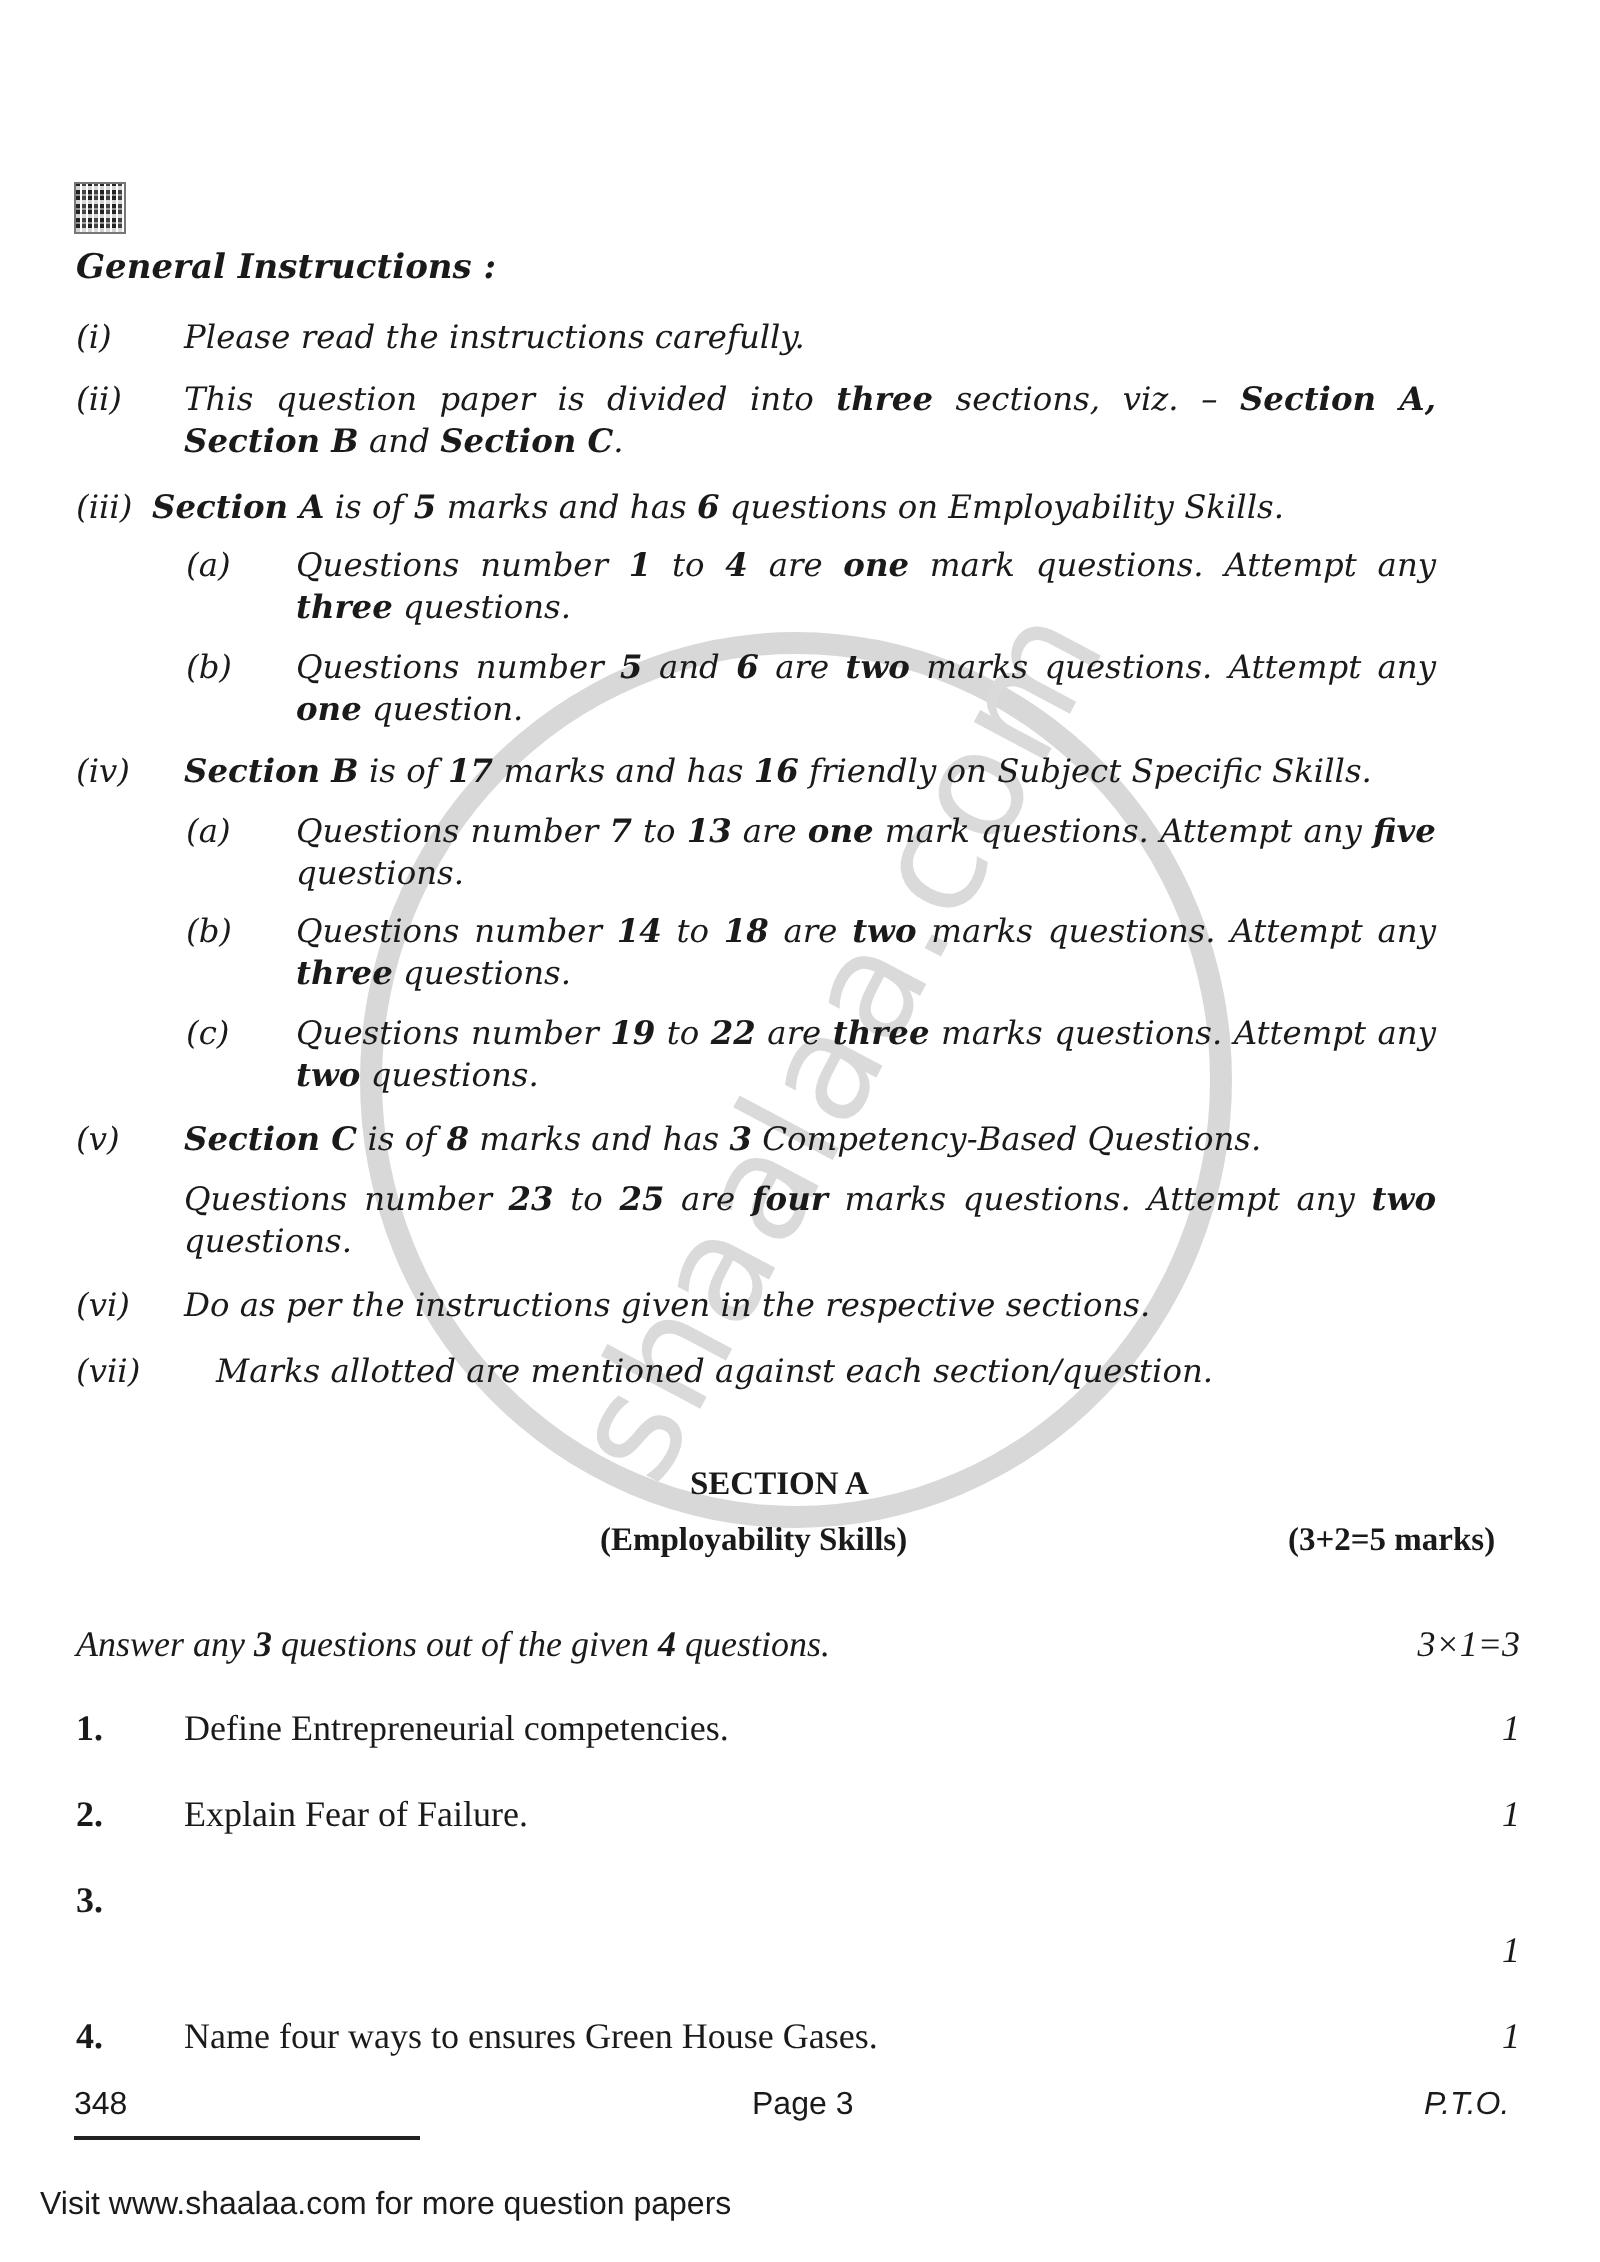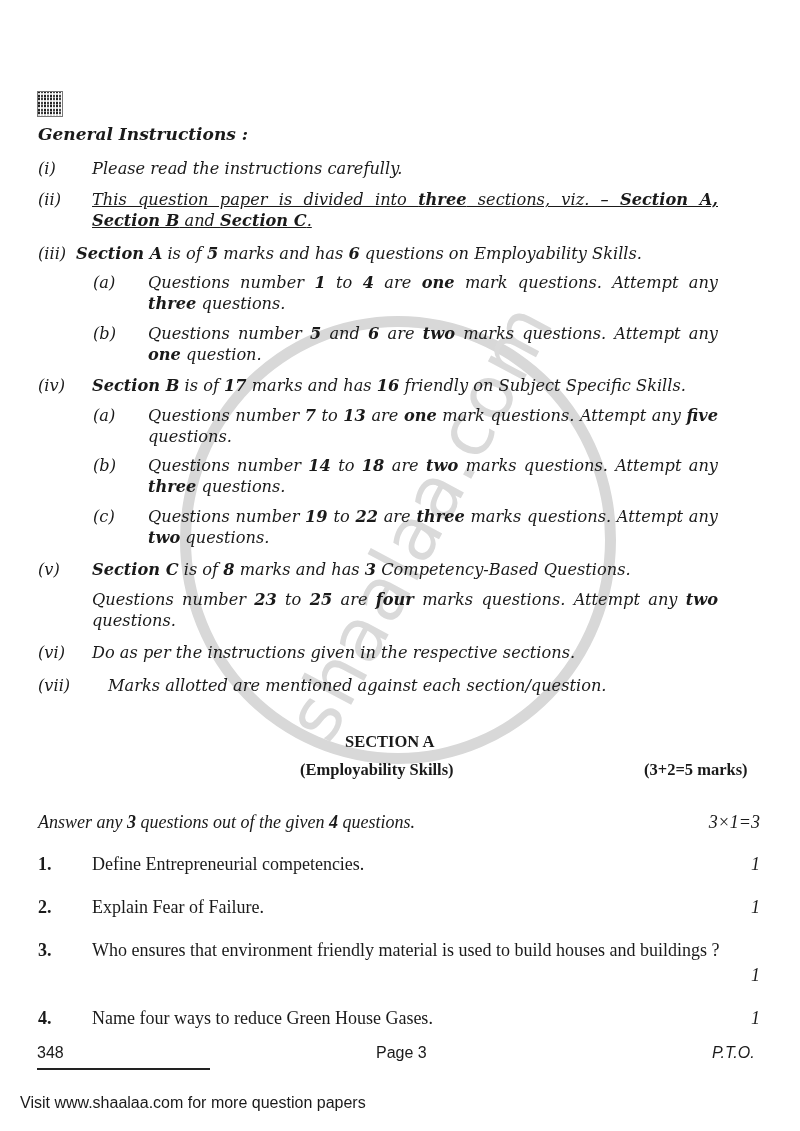--- a/index.html
+++ b/index.html
@@ -72,21 +72,21 @@
 
     <div class="gi-title">General Instructions :</div>
 
     <div class="item" style="left:38px; top:158px; width:680px;">
       <span class="num">(i)</span>
       <span class="txt" style="left:54px; width:626px;">Please read the instructions carefully.</span>
     </div>
 
     <div class="item" style="left:38px; top:189px; width:680px;">
       <span class="num">(ii)</span>
-      <span class="txt" style="left:54px; width:626px;text-decoration:underline;"><span>This question paper is divided into </span><b>three</b><span> sections, viz. – </span><b>Section A,</b><span> </span><b>Section B</b><span> and </span><b>Section C</b><span>.</span></span>
+      <span class="txt" style="left:54px; width:626px;"><span>This question paper is divided into </span><b>three</b><span> sections, viz. – </span><b>Section A,</b><span> </span><b>Section B</b><span> and </span><b>Section C</b><span>.</span></span>
     </div>
 
     <div class="item" style="left:38px; top:243px; width:680px;">
       <span class="num">(iii)</span>
       <span class="txt" style="left:38px; width:626px;font-style:italic;"><b>Section A</b><span> is of </span><b>5</b><span> marks and has </span><b>6</b><span> questions on Employability Skills.</span></span>
     </div>
     <div class="item" style="left:93px; top:272px; width:625px;">
       <span class="num">(a)</span>
       <span class="txt" style="left:55px; width:570px;"><span>Questions number </span><b>1</b><span> to </span><b>4</b><span> are </span><b>one</b><span> mark questions. Attempt any </span><b>three</b><span> questions.</span></span>
     </div>
@@ -144,26 +144,25 @@
       <span class="q-text">Define Entrepreneurial competencies.</span>
       <span class="q-mark">1</span>
     </div>
     <div class="q-row" style="top:895px;">
       <span class="q-num">2.</span>
       <span class="q-text">Explain Fear of Failure.</span>
       <span class="q-mark">1</span>
     </div>
     <div class="q-row" style="top:938px; height:50px;">
       <span class="q-num">3.</span>
-      <span class="q-text" style="width:630px; line-height:25px;">Who ensures that environment friendly material is used to build houses and buildings ?</span>
       <span class="q-mark" style="top:25px;">1</span>
     </div>
     <div class="q-row" style="top:1006px;">
       <span class="q-num">4.</span>
-      <span class="q-text">Name four ways to reduce Green House Gases.</span>
+      <span class="q-text">Name four ways to ensures Green House Gases.</span>
       <span class="q-mark">1</span>
     </div>
 
     <div class="footer-code">348</div>
     <div class="footer-line"></div>
     <div class="footer-page">Page 3</div>
     <div class="footer-pto">P.T.O.</div>
 
     <div class="visit">Visit www.shaalaa.com for more question papers</div>
   </div>

